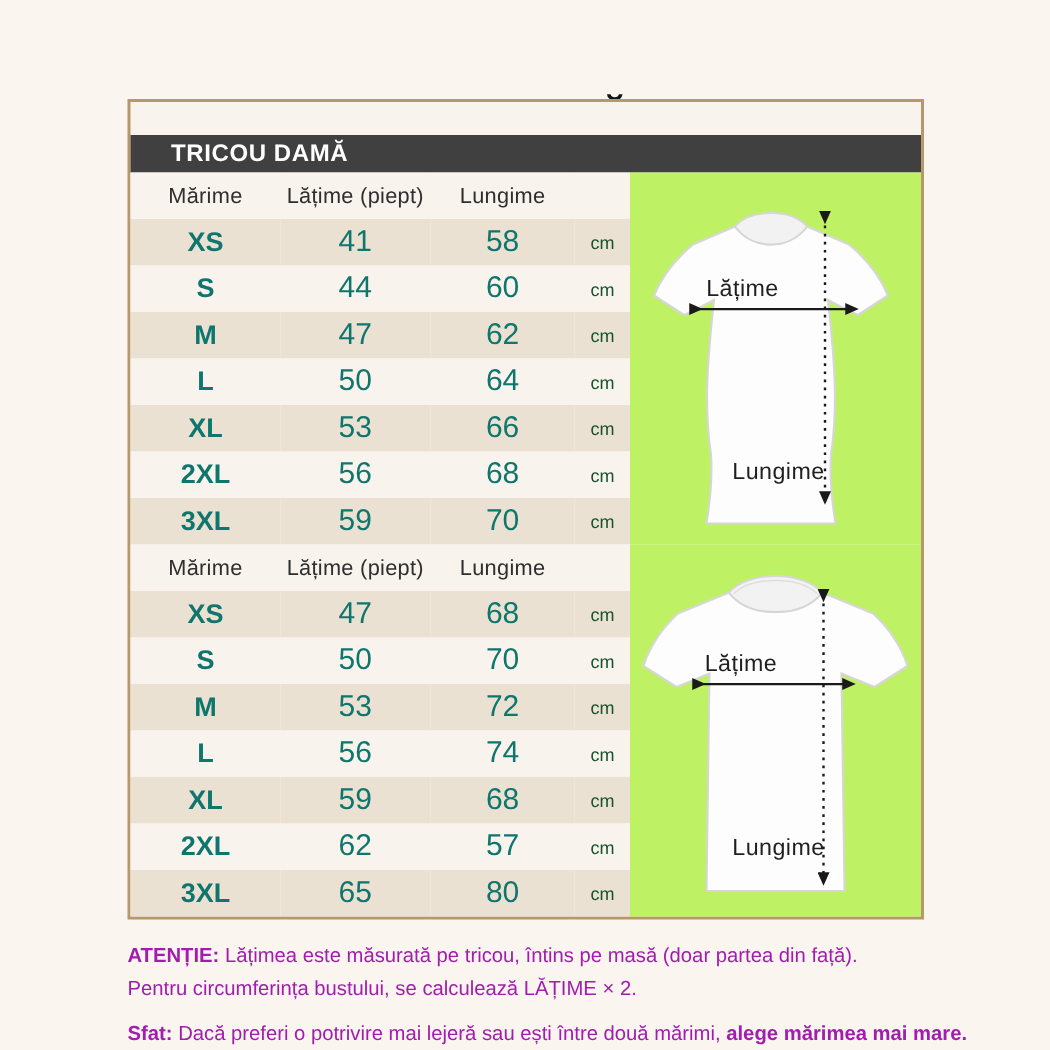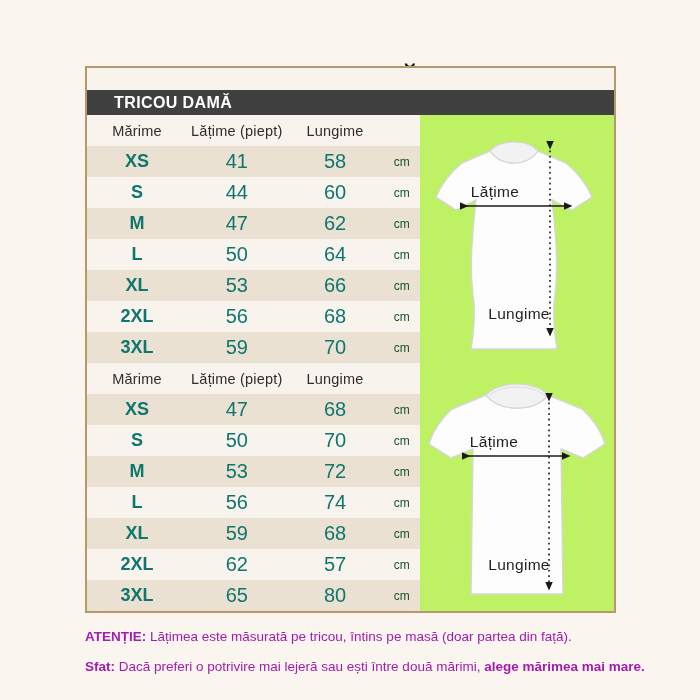--- a/index.html
+++ b/index.html
@@ -255,18 +255,19 @@
         </div>
       </div>
     </section>
 
   </div>
 
   <div class="footer">
     <p class="note-attention">
       <strong>ATENȚIE:</strong><span> Lățimea este măsurată pe tricou, întins pe masă (doar partea din față).</span>
     </p>
+    <p class="note-attention2">Pentru circumferința bustului, se calculează LĂȚIME × 2.</p>
     <p class="note-tip">
       <strong>Sfat:</strong><span> Dacă preferi o potrivire mai lejeră sau ești între două mărimi, </span><strong>alege mărimea mai mare.</strong>
     </p>
   </div>
 
 </div>
 
 </body></html>

